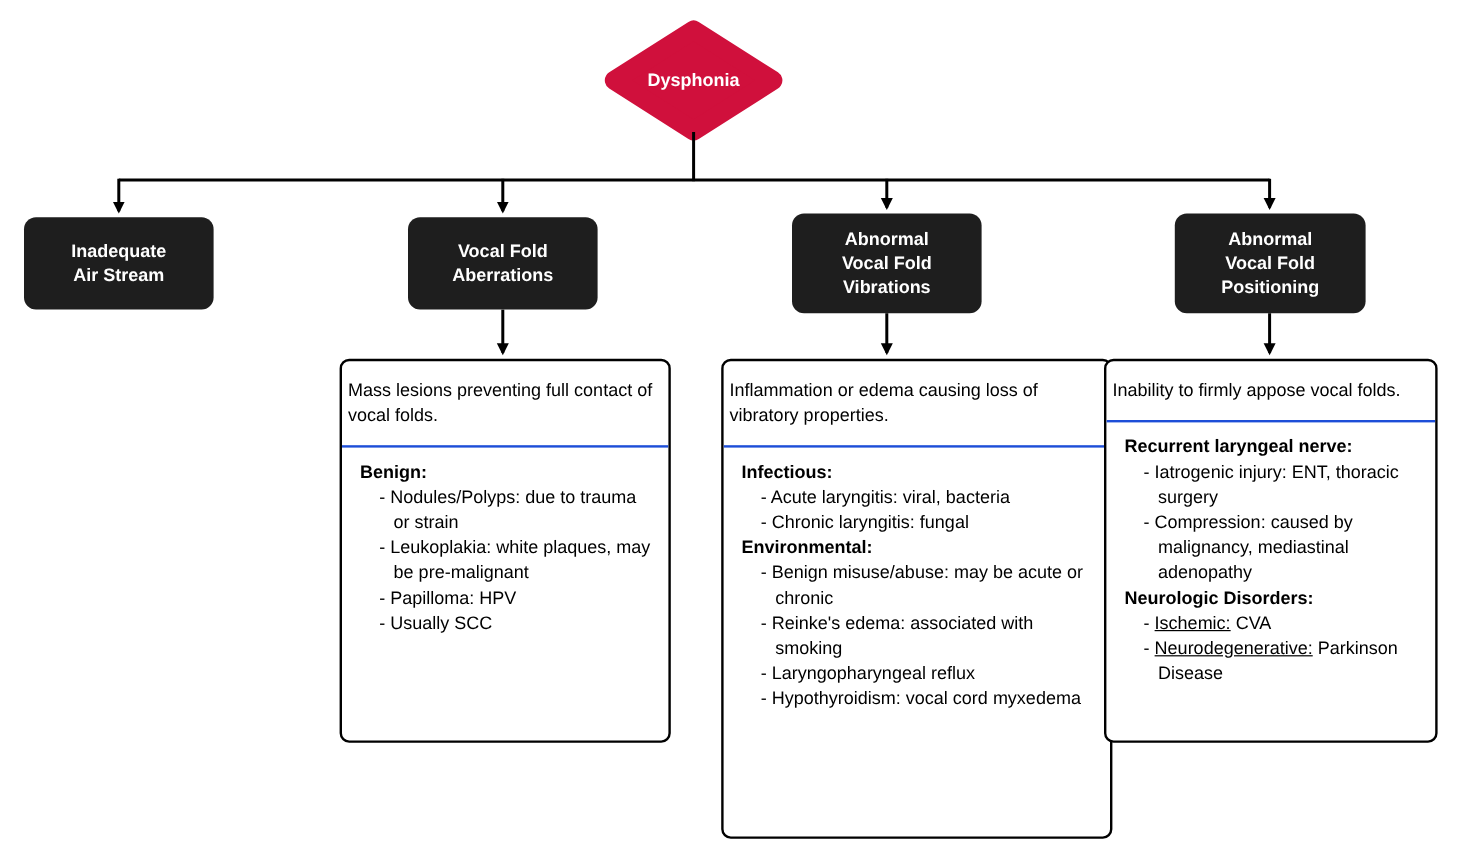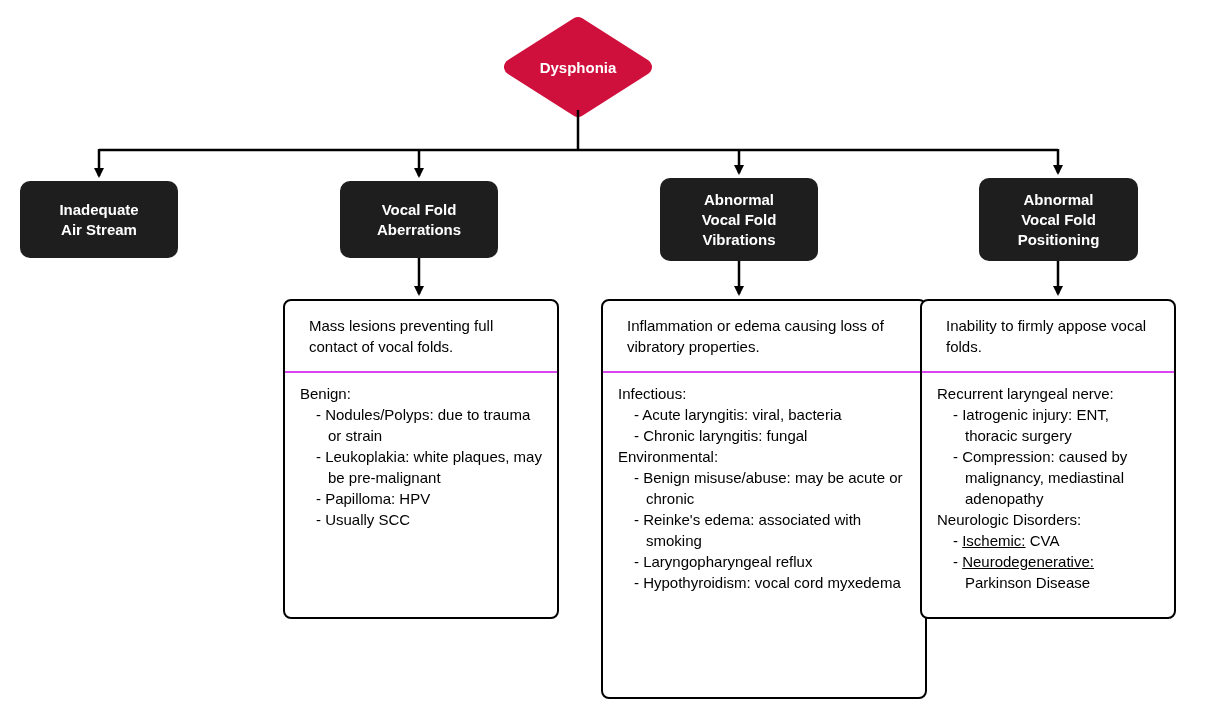--- a/index.html
+++ b/index.html
@@ -45,25 +45,25 @@
   .detail {
     position: absolute;
     background: #ffffff;
     border: 2px solid #000000;
     border-radius: 8px;
     font-size: 15px; line-height: 21px;
     overflow: hidden;
   }
   .box-a { left: 283px; top: 299px; width: 276px; height: 320px; }
   .box-b { left: 601px; top: 299px; width: 326px; height: 400px; }
-  .box-c { left: 920px; top: 299px; width: 256px; height: 320px; }
+  .box-c { left: 920px; top: 299px; width: 278px; height: 320px; }
 
-  .summary { padding: 14px 24px; border-bottom: 2px solid #d946ef; }
+  .summary { padding: 14px 5px; border-bottom: 2px solid #1d4ed8; }
   .details { padding: 10px 15px 14px; }
-  .group-header { font-weight: 400; }
+  .group-header { font-weight: 700; }
   .item { padding-left: 28px; text-indent: -12px; }
   .u { text-decoration: underline; }
 </style>
 </head>
 <body>
 
 <div class="canvas">
 
   <svg class="connectors" width="1217" height="721" viewBox="0 0 1217 721" xmlns="http://www.w3.org/2000/svg">
     <defs>

